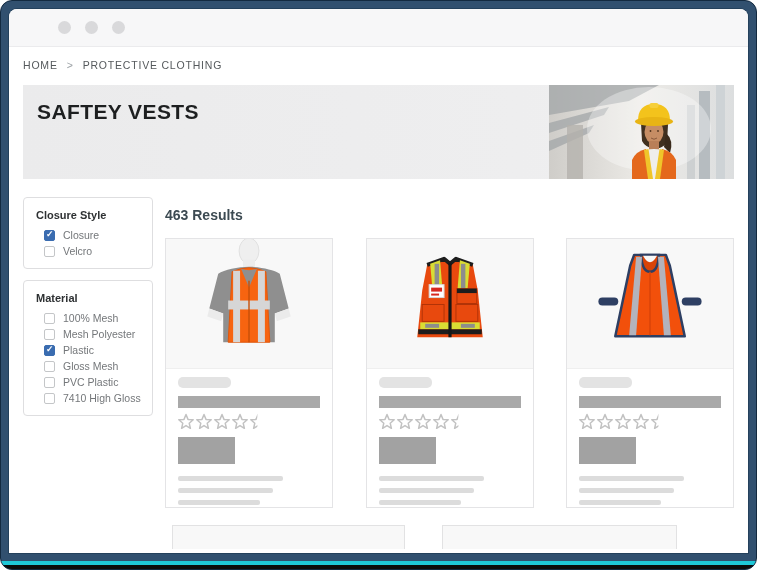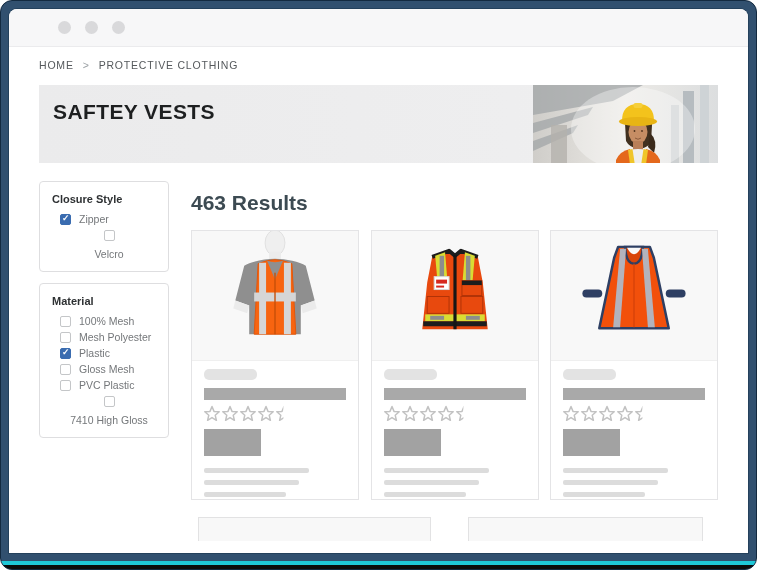--- a/index.html
+++ b/index.html
@@ -25,50 +25,50 @@
   }
   .cyan-bar { height:4px; background:#1fc8d8; margin:8px -8px 0 -8px; }
   .black-bar { height:4px; background:#0b0b0b; margin:0 -8px; }
 
   
   .titlebar { height:38px; background:#f7f7f8; border-bottom:1px solid #ebebed; display:flex; align-items:center; padding-left:49px; flex:none; }
   .dots { display:flex; gap:14px; }
   .dot { width:13px; height:13px; border-radius:50%; background:#d9d9db; }
 
   
-  .content { flex:1; padding:0 30px; overflow:hidden; }
+  .content { flex:1; padding:0 14px; overflow:hidden; }
 
   .breadcrumb { margin-top:12px; font-size:10.5px; letter-spacing:.8px; color:#55595c; display:flex; gap:9px; align-items:center; font-weight:500; }
   .breadcrumb .sep { color:#9aa0a4; }
   .breadcrumb .crumb { cursor:pointer; }
 
   
-  .banner { margin-top:14px; height:78px; background:linear-gradient(90deg,#ebebec 0%,#eeeeef 70%,#f1f1f1 100%); display:flex; position:relative; overflow:hidden; }
+  .banner { margin-top:14px; height:94px; background:linear-gradient(90deg,#ebebec 0%,#eeeeef 70%,#f1f1f1 100%); display:flex; position:relative; overflow:hidden; }
   .banner-text { padding:15px 0 0 14px; width:470px; }
   .banner-title { font-size:21px; font-weight:700; letter-spacing:.4px; color:#1d1f20; }
   .banner-desc { margin-top:8px; font-size:11.5px; line-height:1.45; color:#3d4042; width:432px; }
   .banner-photo { position:absolute; right:0; top:0; width:185px; height:94px; }
 
   
-  .body-row { display:flex; margin-top:18px;gap:10px; }
+  .body-row { display:flex; margin-top:18px; }
 
   
   .sidebar { width:130px; flex:none; }
   .filter-box { border:1px solid #dedee0; border-radius:4px; background:#fff; padding:11px 10px 10px 12px; margin-bottom:11px; }
   .filter-title { font-size:11px; font-weight:700; color:#2e3133; margin-bottom:9px; }
   .opt { display:flex; align-items:center; gap:8px; margin:0 0 5px 8px; cursor:pointer; }
-  .opt:last-child { margin-bottom:1px;flex-direction:column; }
+  .opt:last-child { margin-bottom:1px; }
   .cb { width:11px; height:11px; flex:none; border:1px solid #c4c6c8; border-radius:2px; background:#fff; position:relative; }
   .cb.checked { background:#3a6cb0; border-color:#3a6cb0; }
   .cb.checked::after { content:"✓"; position:absolute; left:1px; top:-2px; font-size:9px; color:#fff; font-weight:700; }
   .opt-label { font-size:10.5px; color:#74777a; line-height:11px; }
 
   
   .main { flex:1; padding-left:12px; }
-  .results-heading { font-size:21px; font-weight:700; color:#3c4a52; margin:10px 0 15px 0; }
+  .results-heading { font-size:14px; font-weight:700; color:#3c4a52; margin:10px 0 15px 0; }
 
   .cards { display:flex; justify-content:space-between; }
   .card { width:168px; height:270px; border:1px solid #e4e4e6; background:#fff; cursor:pointer; }
   .card-img { height:130px; background:#f8f8f8; border-bottom:1px solid #efefef; }
   .card-img svg { display:block; width:100%; height:100%; }
   .card-body { padding:8px 12px 0 12px; }
   .ph-small { width:53px; height:11px; border-radius:5px; background:#e3e3e3; }
   .ph-wide  { margin-top:8px; width:100%; height:12px; background:#a9a9a9; }
   .stars { margin-top:5px; height:17px; }
   .ph-block { margin-top:7px; width:57px; height:27px; background:#a2a2a2; }
@@ -148,21 +148,21 @@
         </div>
       </div>
 
       <div class="body-row">
         <div class="sidebar">
 
           <div class="filter-box">
             <div class="filter-title">Closure Style</div>
             <div class="opt">
               <span class="cb checked"></span>
-              <span class="opt-label">Zipper</span>
+              <span class="opt-label">Closure</span>
             </div>
             <div class="opt">
               <span class="cb"></span>
               <span class="opt-label">Velcro</span>
             </div>
           </div>
 
           <div class="filter-box">
             <div class="filter-title">Material</div>
             <div class="opt">

